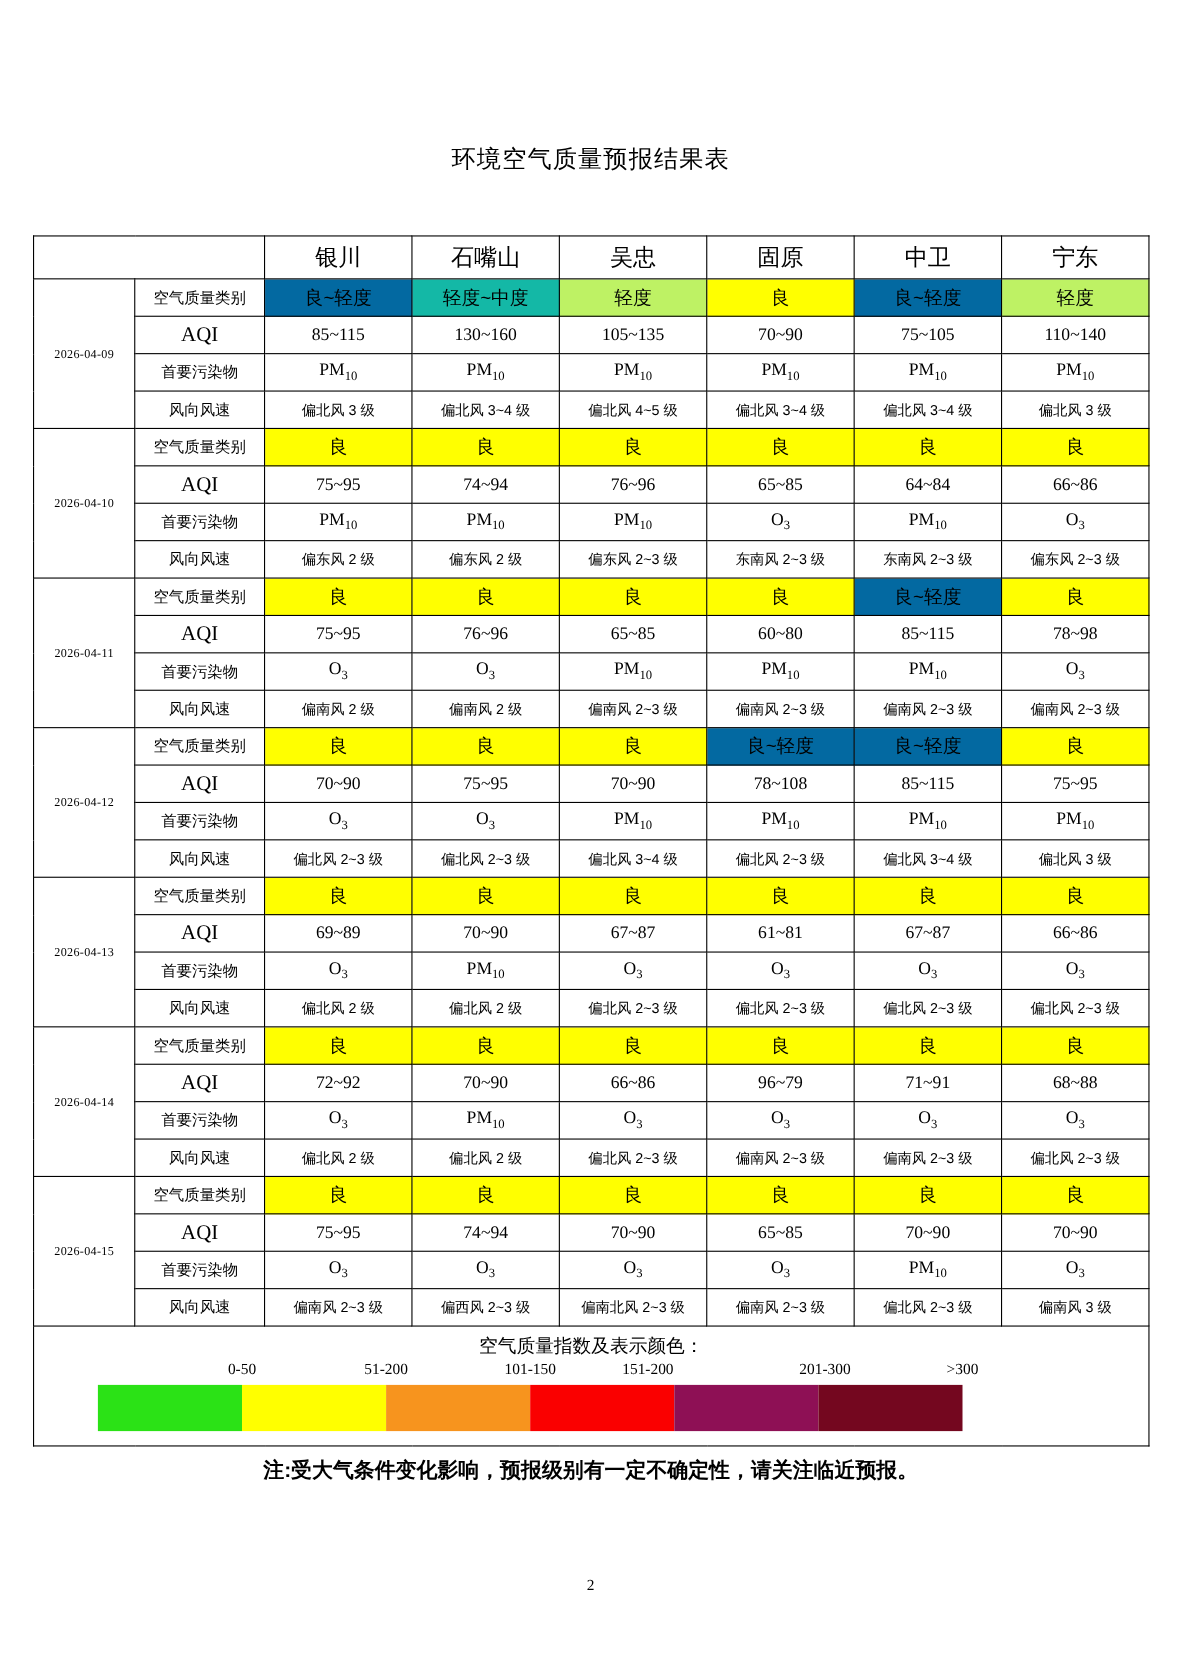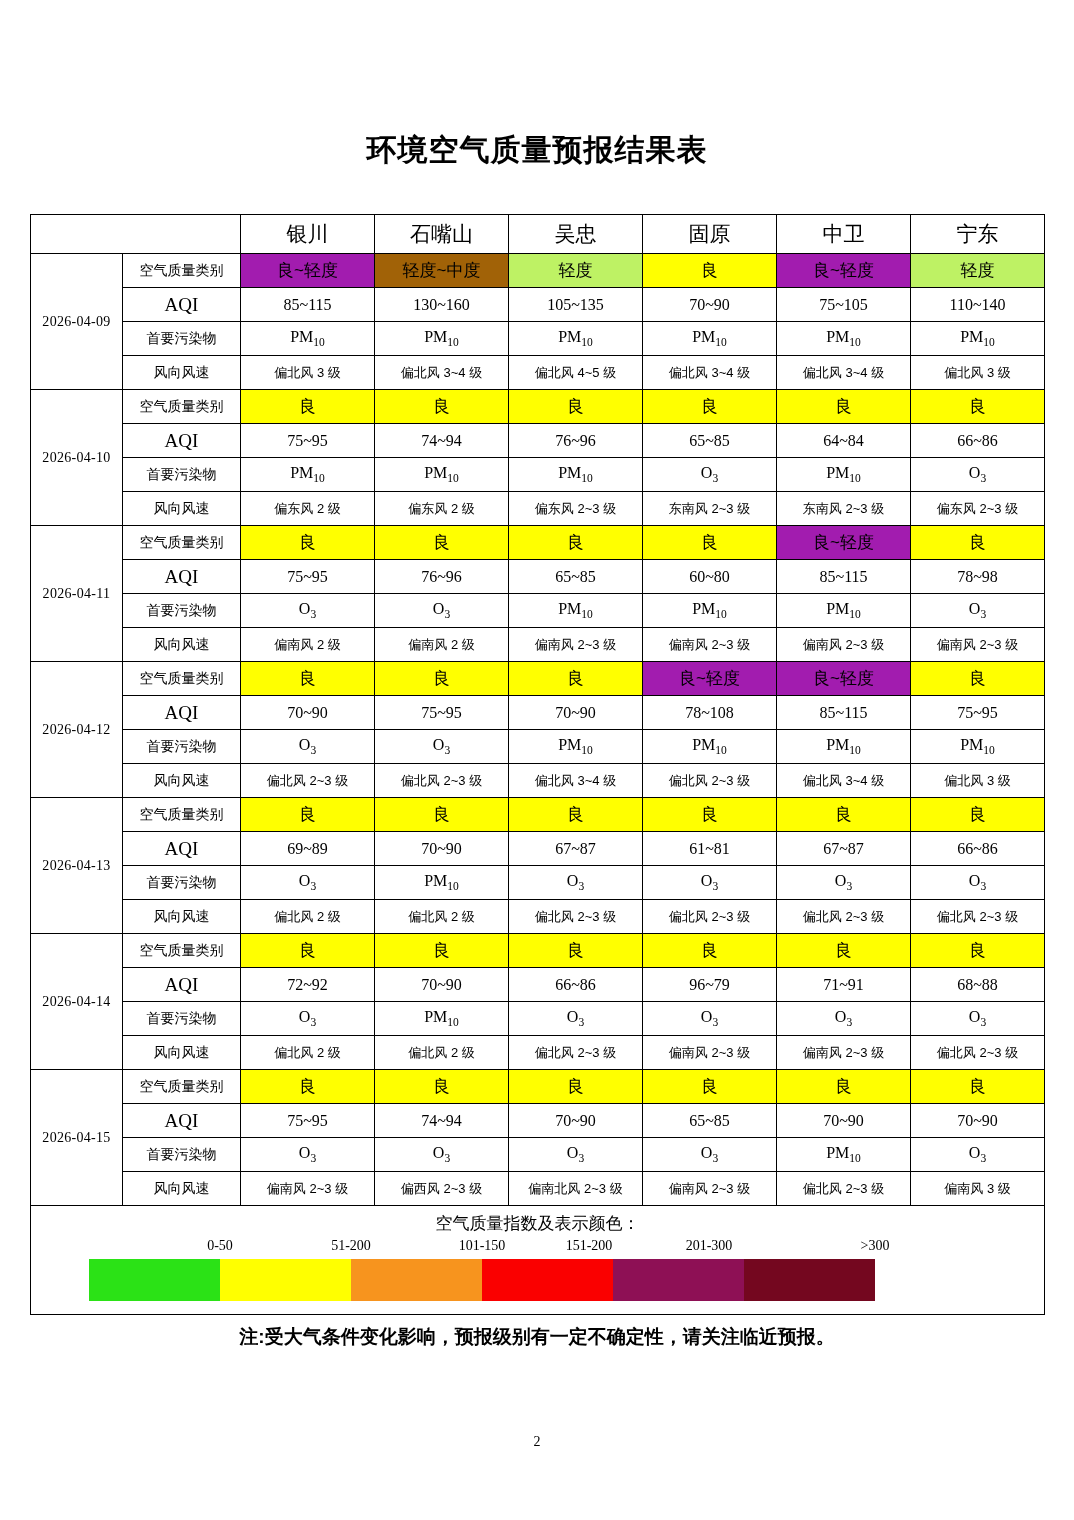--- a/index.html
+++ b/index.html
@@ -16,22 +16,22 @@
     overflow: hidden;
   }
 
   
   #doc-title {
     position: absolute;
     top: 130px;
     left: 0;
     width: 1074px;
     text-align: center;
-    font-size: 30px;
-    font-weight: bold;
+    font-size: 22px;
+    font-weight: normal;
     letter-spacing: 1px;
     font-family: "Liberation Serif", "DejaVu Serif", serif;
   }
 
   
   #forecast-table {
     position: absolute;
     left: 30px;
     top: 214px;
     width: 1014px;
@@ -55,21 +55,21 @@
   .hdr-city {
     height: 38px;
     font-size: 21px;
     font-family: "Liberation Sans", "DejaVu Sans", sans-serif;
   }
 
   
   tr.data-row { height: 34px; }
 
   td.date-cell {
-    font-size: 14px;
+    font-size: 11px;
     font-family: "Liberation Serif", "DejaVu Serif", serif;
     letter-spacing: 0.3px;
   }
   td.metric-cell {
     font-size: 14px;
     font-family: "Liberation Sans", "DejaVu Sans", sans-serif;
   }
   td.metric-cell.aqi-label {
     font-size: 19px;
     font-family: Liberation Serif, serif;
@@ -88,23 +88,23 @@
     font-family: "Liberation Sans", "DejaVu Sans", sans-serif;
     margin-left: 39px;
   }
   td.val-cell.pollutant {
     font-size: 16px;
   }
   sub { font-size: 0.72em; }
 
   
   .lvl-good      { background: #FFFF00; }
-  .lvl-good-mild { background: #a21caf; }
+  .lvl-good-mild { background: #0369a1; }
   .lvl-mild      { background: #bef264; }
-  .lvl-mild-mod  { background: #a16207; }
+  .lvl-mild-mod  { background: #14b8a6; }
 
   
   td.legend-cell {
     height: 108px;
     padding: 0;
     position: relative;
   }
   #legend-title {
     position: absolute;
     top: 6px;
@@ -451,21 +451,21 @@
     </tbody>
   <tfoot>
     <tr>
       <td class="legend-cell" colspan="8">
         <div id="legend-title">空气质量指数及表示颜色：</div>
         <div id="legend-labels">
             <span style="left: 189px;">0-50</span>
             <span style="left: 320px;">51-200</span>
             <span style="left: 451px;">101-150</span>
             <span style="left: 558px;">151-200</span>
-            <span style="left: 678px;">201-300</span>
+            <span style="left: 719px;">201-300</span>
             <span style="left: 844px;">&gt;300</span>
           </div>
         <div id="legend-bar">
             <div class="sw" style="background: rgb(43, 226, 22);"></div>
             <div class="sw" style="background: rgb(255, 255, 0);"></div>
             <div class="sw" style="background: rgb(247, 148, 30);"></div>
             <div class="sw" style="background: rgb(250, 0, 0);"></div>
             <div class="sw" style="background: rgb(142, 16, 85);"></div>
             <div class="sw" style="background: rgb(116, 7, 31);"></div>
           </div>

